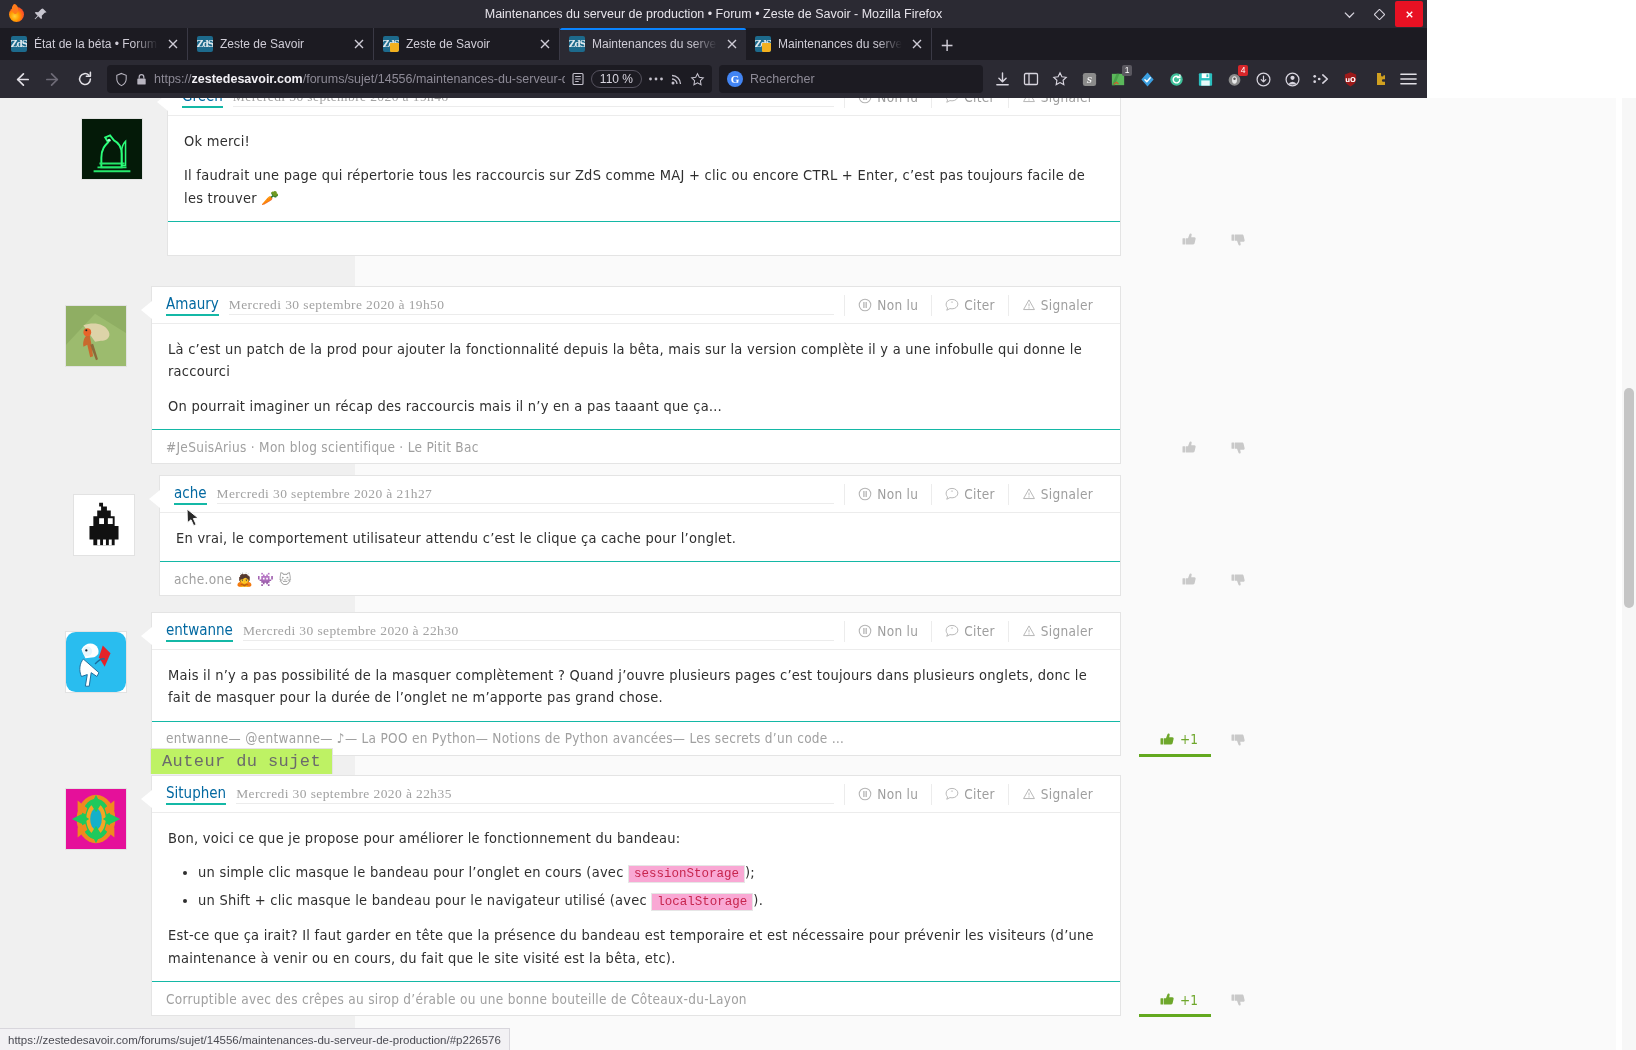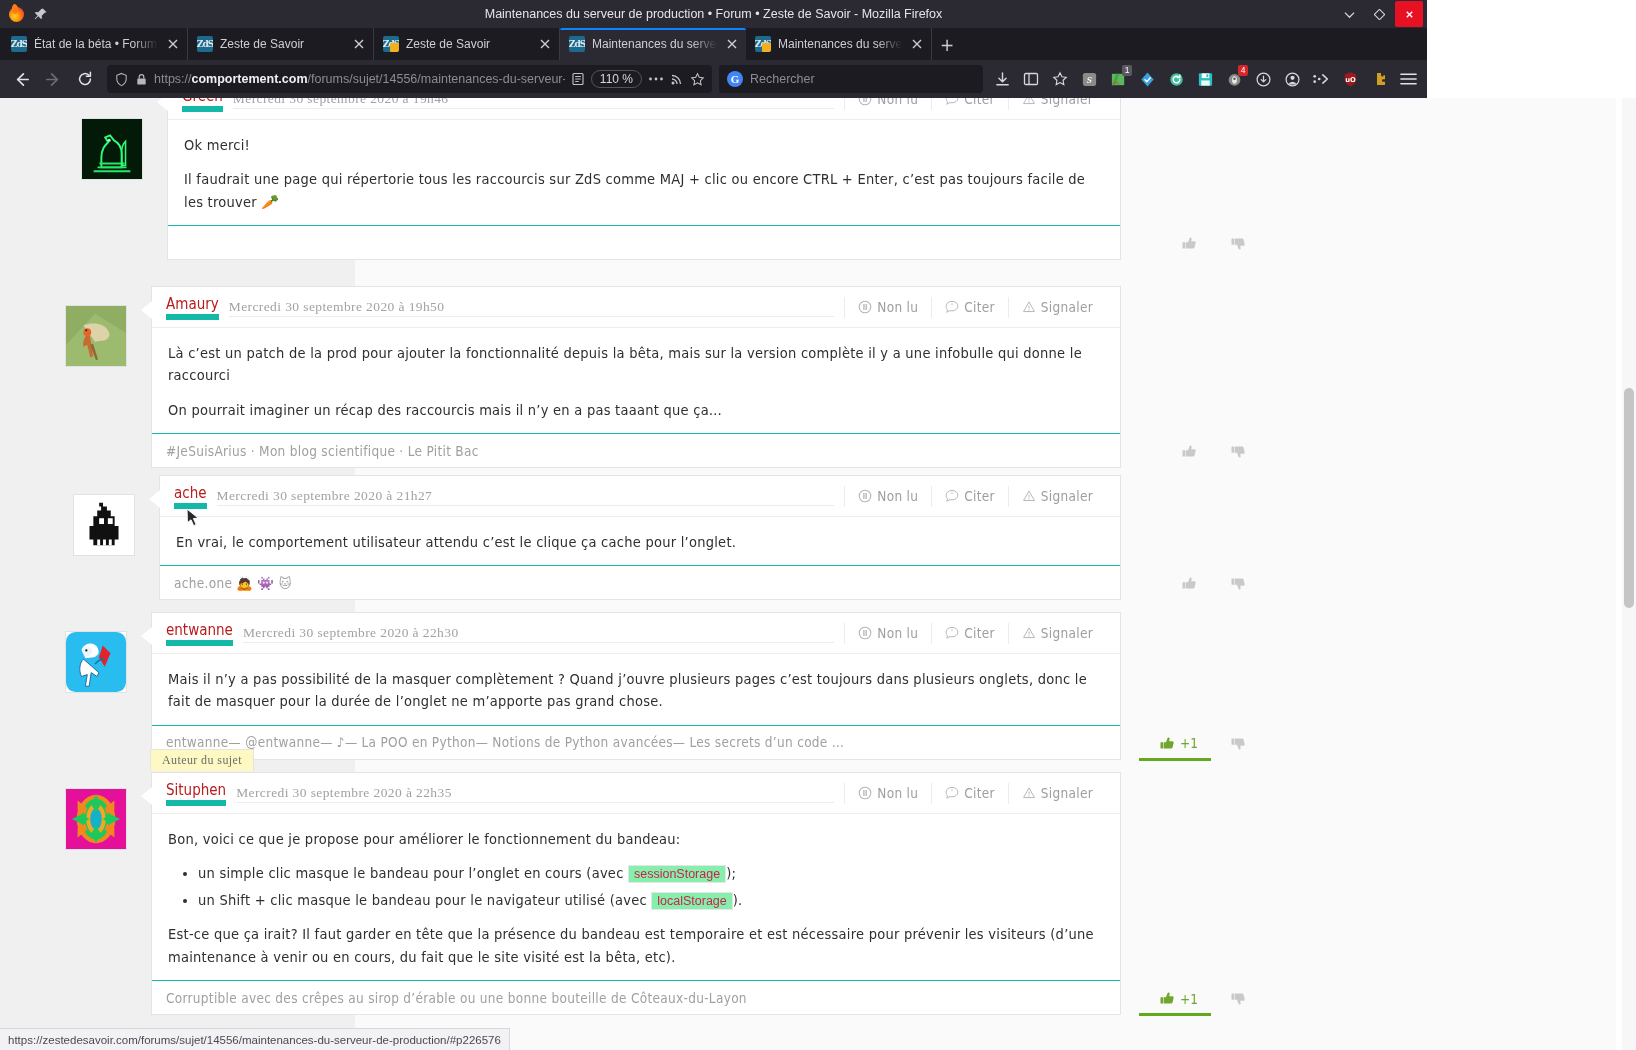--- a/index.html
+++ b/index.html
@@ -126,54 +126,54 @@
     border-right:11px solid #fff;
   }
   .bubble::after {
     content:""; position:absolute; left:-12px; top:14px;
     width:0; height:0; border-top:9px solid transparent; border-bottom:9px solid transparent;
     border-right:11px solid #e4e4e4; z-index:-1;
   }
 
   .author-tag {
     display:inline-block; border:1px solid #e4e4e4; border-bottom:none;
-    padding:3px 11px 3px 11px; font-size:12px; color:#6b6b6b;
-    background:#fef9c3; margin-left:-1px; margin-top:-1px; position:relative; top:-1px;
-    font-family:Liberation Serif, serif; letter-spacing:.4px;
+    padding:3px 11px 3px 11px; font-size:17px; color:#6b6b6b;
+    background:#bef264; margin-left:-1px; margin-top:-1px; position:relative; top:-1px;
+    font-family:Liberation Mono, monospace; letter-spacing:.4px;
   }
   .post.has-tag .bubble { margin-top:0; }
   .tagwrap { margin-left:86px; margin-right:140px; }
 
   .post-head {
     display:flex; align-items:center; padding:8px 14px 7px 14px;
     border-bottom:1px solid #ececec; gap:10px;
   }
-  .pseudo { font-size:15px; color:#b91c1c; font-family:"DejaVu Sans Condensed","DejaVu Sans",sans-serif;
-    border-bottom:6px solid #14b8a6; padding-bottom:1px; }
+  .pseudo { font-size:15px; color:#0369a1; font-family:"DejaVu Sans Condensed","DejaVu Sans",sans-serif;
+    border-bottom:2px solid #14b8a6; padding-bottom:1px; }
   .pdate { font-size:13.5px; color:#a2a2a2; font-family:Liberation Serif, serif;
     letter-spacing:.4px; flex:1; border-bottom:1px solid #ececec; padding-bottom:1px; }
   .head-actions { display:flex; align-items:center; }
   .hact {
     display:flex; align-items:center; gap:5px; font-size:13.5px; color:#9e9e9e;
     padding:2px 13px 3px 13px; border-left:1px solid #ececec;
     font-family:"DejaVu Sans Condensed","DejaVu Sans",sans-serif; letter-spacing:.3px;
   }
   .hact svg { flex:none; }
 
   .post-body {
     padding:14px 16px 12px 16px; font-size:14.5px; color:#2f2f2f; line-height:1.55;
     font-family:"DejaVu Sans Condensed","DejaVu Sans", sans-serif; letter-spacing:.25px;
   }
   .post-body p { margin:0 0 12px 0; }
   .post-body p:last-child { margin-bottom:0; }
   .post-body ul { margin:0 0 12px 30px; }
   .post-body li { margin:0 0 4px 0; list-style:disc; }
   code.inline {
-    background:#86efac; color:#c7254e; border:1px solid #e6e6e6;
-    padding:1px 5px; font-family:Liberation Sans, sans-serif; font-size:12.5px;
+    background:#f9a8d4; color:#c7254e; border:1px solid #e6e6e6;
+    padding:1px 5px; font-family:Liberation Mono, monospace; font-size:12.5px;
     letter-spacing:0;
   }
 
   .post-foot {
     display:flex; align-items:center; border-top:1px solid #14b8a6;
     padding:7px 14px; min-height:34px; gap:8px;
   }
   .sig {
     font-size:13.5px; color:#a0a0a0; flex:1; white-space:nowrap; overflow:hidden;
     font-family:"DejaVu Sans Condensed","DejaVu Sans", sans-serif; letter-spacing:.3px;
@@ -316,21 +316,21 @@
         <svg width="15" height="15" viewBox="0 0 16 16">
             <path d="M8 1.5l5 2v4c0 3.2-2.2 5.6-5 7-2.8-1.4-5-3.8-5-7v-4z" stroke="#b9b6c1" stroke-width="1.1" fill="none"></path>
           </svg>
       </span>
       <span class="ic">
         <svg width="13" height="13" viewBox="0 0 14 14">
             <rect x="2.5" y="6" width="9" height="6.5" rx="1" fill="#b9b6c1"></rect>
             <path d="M4.5 6V4.2a2.5 2.5 0 0 1 5 0V6" stroke="#b9b6c1" stroke-width="1.3" fill="none"></path>
           </svg>
       </span>
-      <span class="url-text"><span id="url-scheme">https://</span><b id="url-domain">comportement.com</b><span id="url-path">/forums/sujet/14556/maintenances-du-serveur-de-p</span></span>
+      <span class="url-text"><span id="url-scheme">https://</span><b id="url-domain">zestedesavoir.com</b><span id="url-path">/forums/sujet/14556/maintenances-du-serveur-de-p</span></span>
       <span class="ic">
         <svg width="14" height="14" viewBox="0 0 14 14">
             <rect x="2" y="1.5" width="10" height="11" rx="1" stroke="#c5c2cd" stroke-width="1.1" fill="none"></rect>
             <path d="M4.2 4.5h5.6M4.2 7h5.6M4.2 9.5h3.5" stroke="#c5c2cd" stroke-width="1"></path>
           </svg>
       </span>
       <span class="zoom-badge">110 %</span>
       <span class="ic">
         <svg width="16" height="6" viewBox="0 0 16 6">
             <circle cx="2.5" cy="3" r="1.4" fill="#c5c2cd"></circle>

